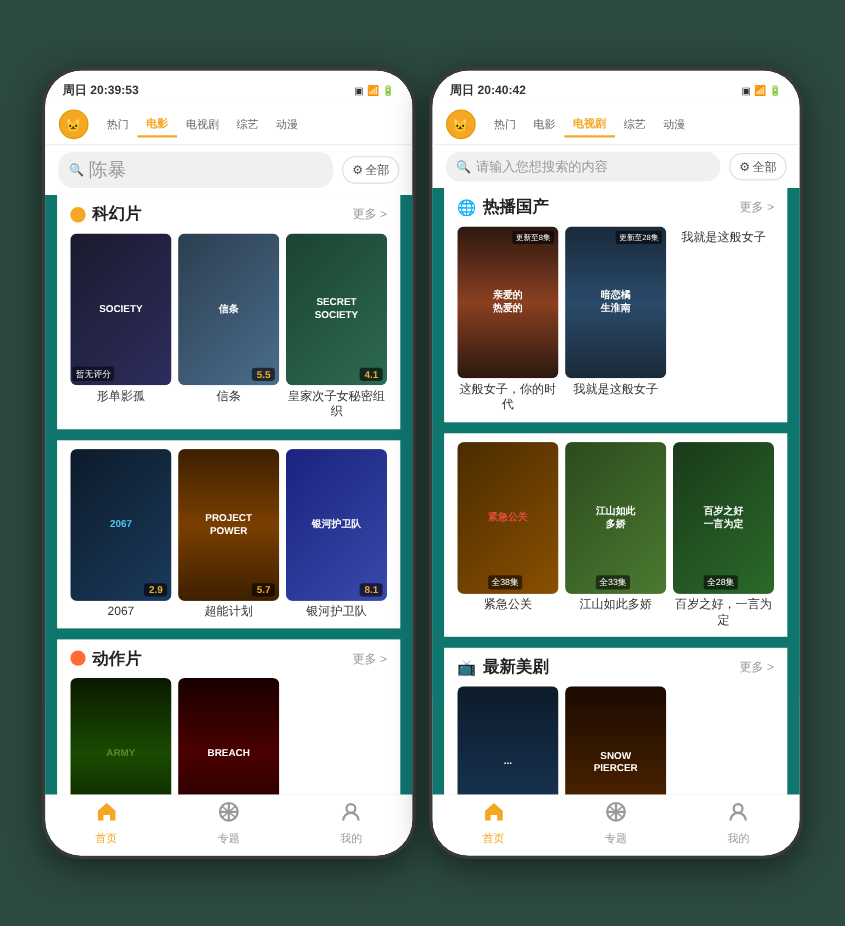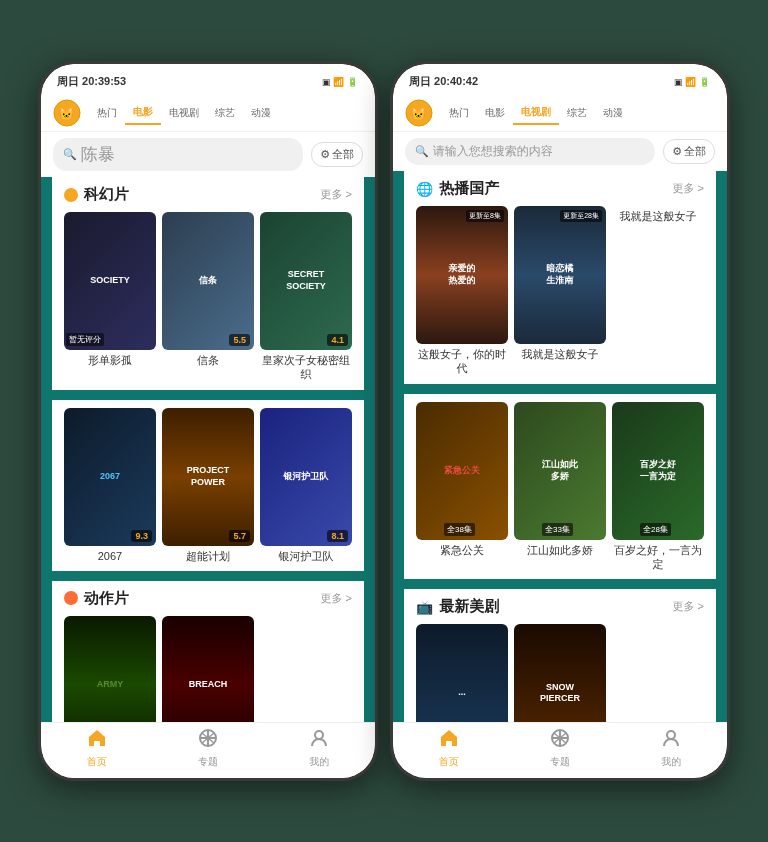--- a/index.html
+++ b/index.html
@@ -312,21 +312,21 @@
                 </div>
                 <div class="movie-title">皇家次子女秘密组织</div>
               </div>
             </div>
           </div>
           <div class="section">
             <div class="movie-grid">
               <div class="movie-item">
                 <div class="movie-poster">
                   <div class="movie-poster-bg" style="background: linear-gradient(135deg, rgb(13, 27, 42) 0%, rgb(26, 58, 92) 100%); color: rgb(79, 195, 247); font-size: 9px; line-height: 1.3; white-space: pre-wrap;">2067</div>
-                  <div class="movie-rating">9.3</div>
+                  <div class="movie-rating">2.9</div>
                 </div>
                 <div class="movie-title">2067</div>
               </div>
               <div class="movie-item">
                 <div class="movie-poster">
                   <div class="movie-poster-bg" style="background: linear-gradient(rgb(61, 31, 0) 0%, rgb(122, 63, 0) 50%, rgb(61, 31, 0) 100%); color: rgb(255, 255, 255); font-size: 9px; line-height: 1.3; white-space: pre-wrap;">PROJECT
 POWER</div>
                   <div class="movie-rating">5.7</div>
                 </div>
                 <div class="movie-title">超能计划</div>

